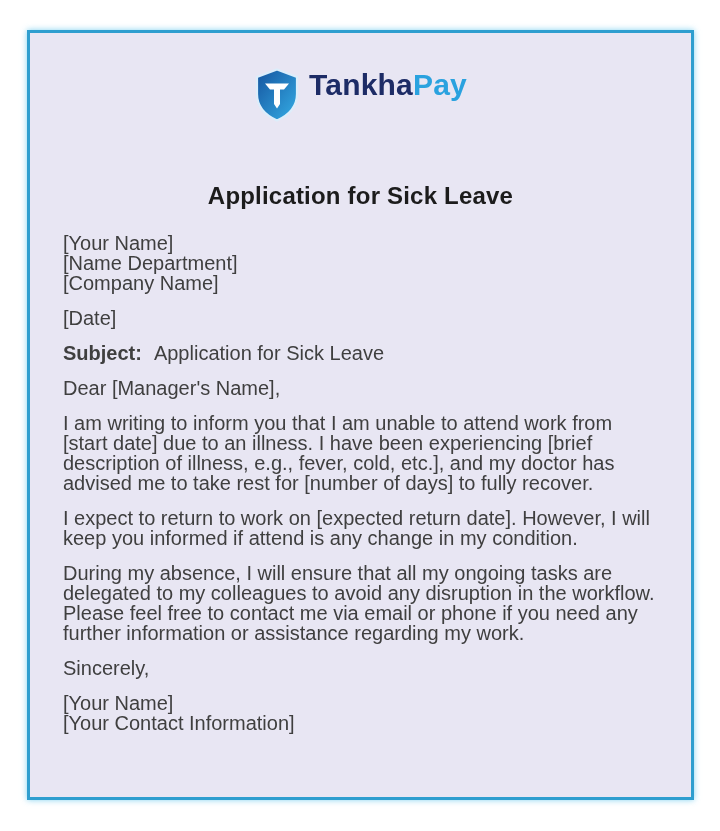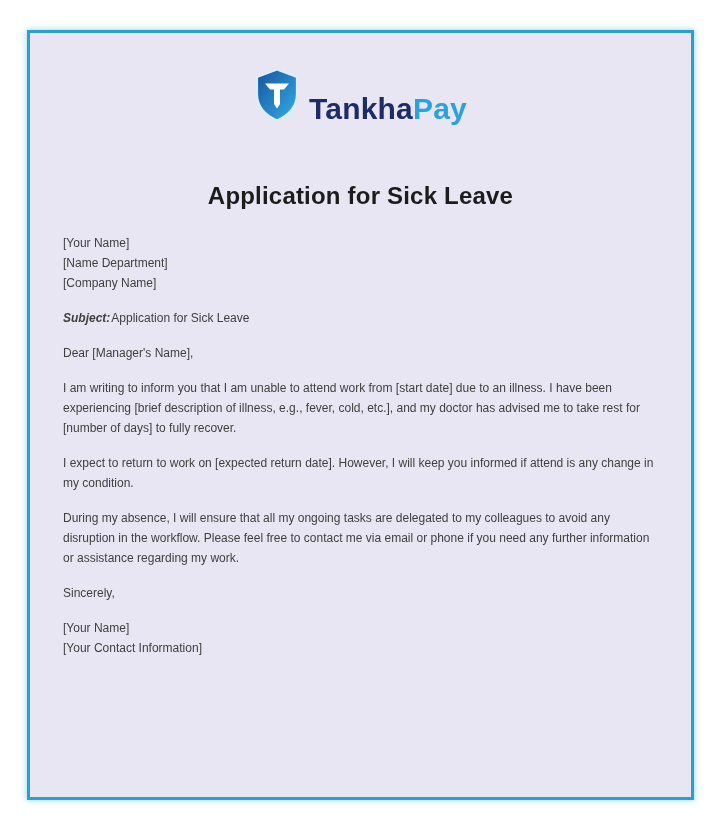--- a/index.html
+++ b/index.html
@@ -15,47 +15,47 @@
     left: 27px; top: 30px;
     width: 667px; height: 770px;
     background: #e8e6f3;
     border: 3px solid #2e9ecf;
     box-shadow: 0 0 6px rgba(90, 195, 235, 0.75);
   }
   .logo-row {
     margin-top: 35px;
     display: flex;
     justify-content: center;
-    align-items: flex-end;
+    align-items: flex-start;
     gap: 9px;
   }
   .brand {
     font-size: 30px;
     font-weight: bold;
     letter-spacing: 0.2px;
   }
   .brand .primary { color: #1d2c66; }
   .brand .secondary { color: #2aa2df; }
   .title {
     margin-top: 56px;
     text-align: center;
     font-size: 24px;
     font-weight: bold;
     color: #1c1c1c;
     letter-spacing: 0.2px;
   }
   .letter {
     margin: 23px 36px 0 33px;
     width: 592px;
-    font-size: 12px;
+    font-size: 20px;
     line-height: 20px;
     color: #3f3f3f;
   }
   .letter .block { margin-bottom: 15px; }
-  .subject-label { font-weight: bold; margin-right: 1px; font-style: italic; }
+  .subject-label { font-weight: bold; margin-right: 12px; }
 </style>
 </head>
 <body>
 
 <div class="frame">
 
   <div class="logo-row">
     <span>
       <svg width="46" height="54" viewBox="0 0 46 54" aria-hidden="true">
         <defs>
@@ -76,20 +76,21 @@
   <div class="title">Application for Sick Leave</div>
 
   <div class="letter">
 
     <div class="block">
       <div>[Your Name]</div>
       <div>[Name Department]</div>
       <div>[Company Name]</div>
     </div>
 
+    <div class="block">[Date]</div>
 
     <div class="block">
       <span class="subject-label">Subject:</span><span>Application for Sick Leave</span>
     </div>
 
     <div class="block">Dear [Manager's Name],</div>
 
     <p class="block">I am writing to inform you that I am unable to attend work from [start date] due to an illness. I have been experiencing [brief description of illness, e.g., fever, cold, etc.], and my doctor has advised me to take rest for [number of days] to fully recover.</p>
     <p class="block">I expect to return to work on [expected return date]. However, I will keep you informed if attend is any change in my condition.</p>
     <p class="block">During my absence, I will ensure that all my ongoing tasks are delegated to my colleagues to avoid any disruption in the workflow. Please feel free to contact me via email or phone if you need any further information or assistance regarding my work.</p>

